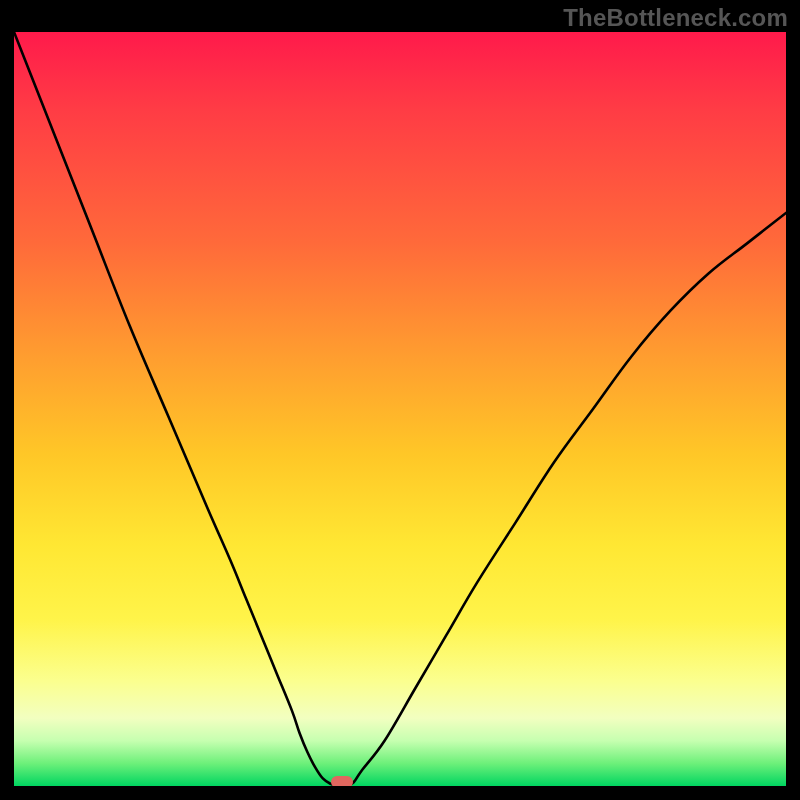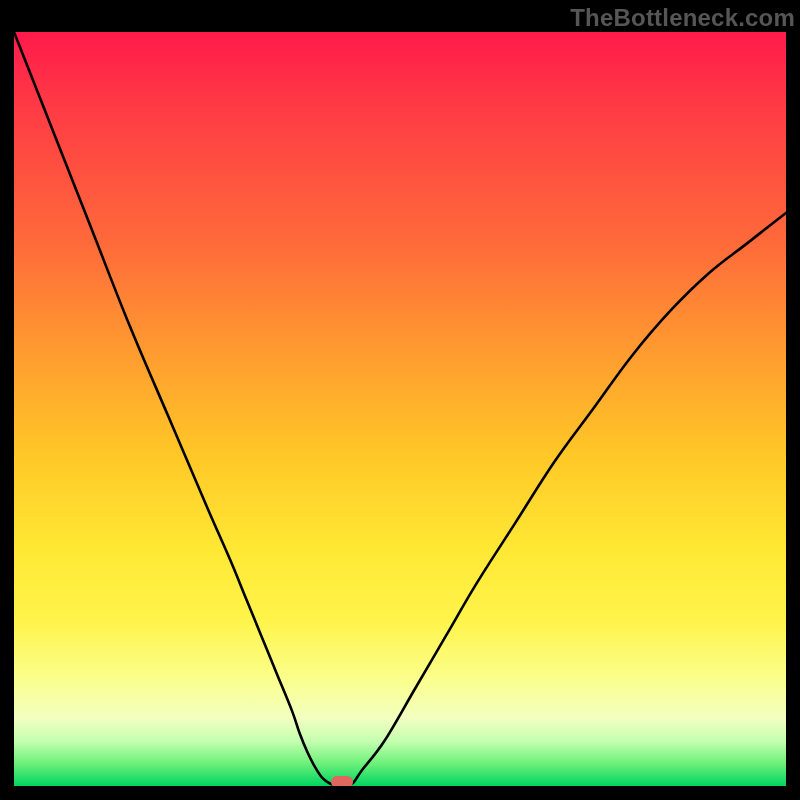--- a/index.html
+++ b/index.html
@@ -6,21 +6,21 @@
   html, body { width: 800px; height: 800px; overflow: hidden; background: #fff; }
   .wrap {
     position: relative;
     width: 800px;
     height: 800px;
     background: #000;
   }
   .watermark {
     position: absolute;
     top: 4px;
-    right: 5px;
+    right: 12px;
     font-family: Arial, Helvetica, sans-serif;
     font-size: 24px;
     font-weight: 600;
     color: #565656;
     letter-spacing: 0.2px;
     z-index: 10;
   }
   .plot {
     position: absolute;
     left: 14px;

